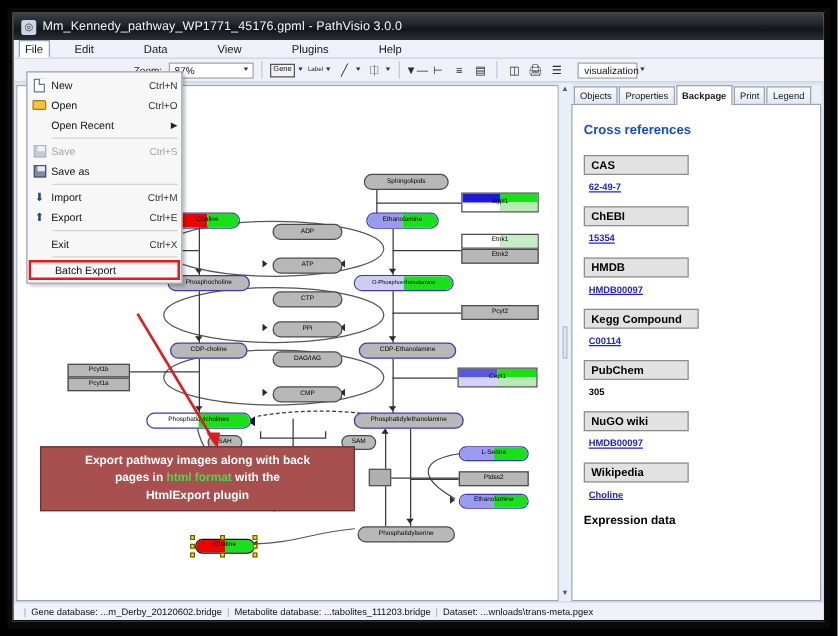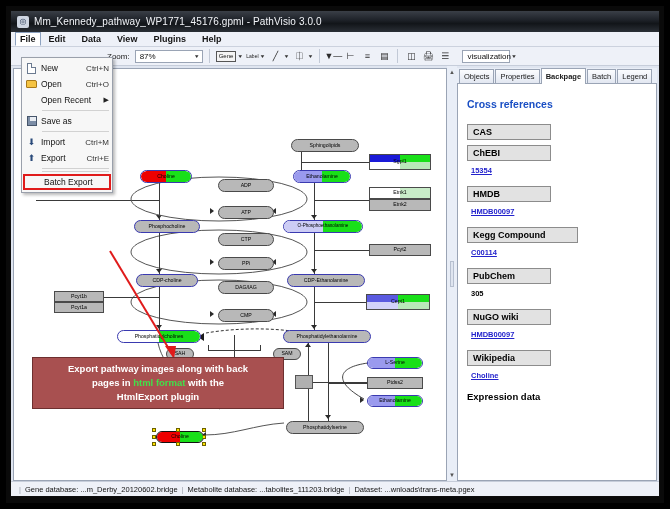--- a/index.html
+++ b/index.html
@@ -47,24 +47,24 @@
     white-space:nowrap; overflow:hidden;
   }
 
   
   #menubar {
     height:15px; flex:0 0 15px;
     background:#eef1f8;
     border-bottom:1px solid #ccd2de;
     display:flex; align-items:center; padding-left:4px;
     font-size:9px; color:#141414;
-    position:relative; z-index:60;font-weight:bold;
+    position:relative; z-index:60;
   }
   #menubar .mi {
-    padding:1px 8px; line-height:12px; cursor:default; white-space:nowrap;
+    padding:1px 20px; line-height:12px; cursor:default; white-space:nowrap;
   }
   #menubar .mi.open {
     background:#ffffff;
     border:1px solid #8da2c0; border-bottom:1px solid #ffffff;
     padding:0px 4px;
   }
 
   
   #toolbar {
     height:19px; flex:0 0 19px;
@@ -167,21 +167,21 @@
     height:15px; flex:0 0 15px; background:#eef1f8;
     border-top:1px solid #c6cdda;
     display:flex; align-items:center; font-size:7.5px; color:#111;
     padding:0 4px; white-space:nowrap; overflow:hidden;
   }
   #statusbar .sb-sep { margin:0 4px; color:#9aa0ab; }
   #statusbar .sb-item { display:inline; }
 
   
   #filemenu {
-    position:absolute; left:10px; top:46px; width:92px;
+    position:absolute; left:10px; top:46px; width:125px;
     background:#f7f7f7; border:1px solid #9aa0ab;
     box-shadow:2px 2px 3px rgba(0,0,0,.28);
     z-index:200; padding:2px 0;
     font-size:8.5px; color:#111;
   }
   #filemenu .fm-row {
     display:flex; align-items:center; height:16px; padding:0 3px 0 0;
     cursor:default; position:relative;
   }
   #filemenu .fm-ico {
@@ -590,36 +590,37 @@
       <div class="ar up">▲</div>
       <div class="grip"></div>
       <div class="ar dn">▼</div>
     </div>
 
     <div id="sidepanel">
       <div id="tabstrip">
         <div class="tab">Objects</div>
         <div class="tab">Properties</div>
         <div class="tab active">Backpage</div>
-        <div class="tab">Batch</div>
+        <div class="tab">Print</div>
         <div class="tab">Legend</div>
       </div>
 
       <div id="backpage">
         <div class="xref-title">Cross references</div>
 
         <div class="xref-hdr">CAS</div>
+        <div class="xref-val">62-49-7</div>
 
         <div class="xref-hdr">ChEBI</div>
         <div class="xref-val">15354</div>
 
         <div class="xref-hdr">HMDB</div>
         <div class="xref-val">HMDB00097</div>
 
-        <div class="xref-hdr" style="width:111px">Kegg Compound</div>
+        <div class="xref-hdr" style="width:92px">Kegg Compound</div>
         <div class="xref-val">C00114</div>
 
         <div class="xref-hdr">PubChem</div>
         <div class="xref-val plain">305</div>
 
         <div class="xref-hdr">NuGO wiki</div>
         <div class="xref-val">HMDB00097</div>
 
         <div class="xref-hdr">Wikipedia</div>
         <div class="xref-val">Choline</div>
@@ -658,39 +659,51 @@
           </div>
       <div class="fm-lbl">Open</div>
       <div class="fm-acc">Ctrl+O</div>
     </div>
     <div class="fm-row">
       <div class="fm-ico"></div>
       <div class="fm-lbl">Open Recent</div>
       <div class="fm-sub">▶</div>
     </div>
     <div class="fm-div"></div>
+    <div class="fm-row disabled">
+      <div class="fm-ico">
+            <div class="ic-save"></div>
+          </div>
+      <div class="fm-lbl">Save</div>
+      <div class="fm-acc">Ctrl+S</div>
+    </div>
     <div class="fm-row">
       <div class="fm-ico">
             <div class="ic-save"></div>
           </div>
       <div class="fm-lbl">Save as</div>
       <div class="fm-acc"></div>
     </div>
     <div class="fm-div"></div>
     <div class="fm-row">
       <div class="fm-ico ic-arrow">⬇</div>
       <div class="fm-lbl">Import</div>
       <div class="fm-acc">Ctrl+M</div>
     </div>
     <div class="fm-row">
       <div class="fm-ico ic-arrow">⬆</div>
       <div class="fm-lbl">Export</div>
       <div class="fm-acc">Ctrl+E</div>
     </div>
     <div class="fm-div"></div>
+    <div class="fm-row">
+      <div class="fm-ico"></div>
+      <div class="fm-lbl">Exit</div>
+      <div class="fm-acc">Ctrl+X</div>
+    </div>
     <div class="fm-div"></div>
     <div class="fm-row highlight">
       <div class="fm-ico"></div>
       <div class="fm-lbl">Batch Export</div>
     </div>
   </div>
 
 </div>
 </div>
 

